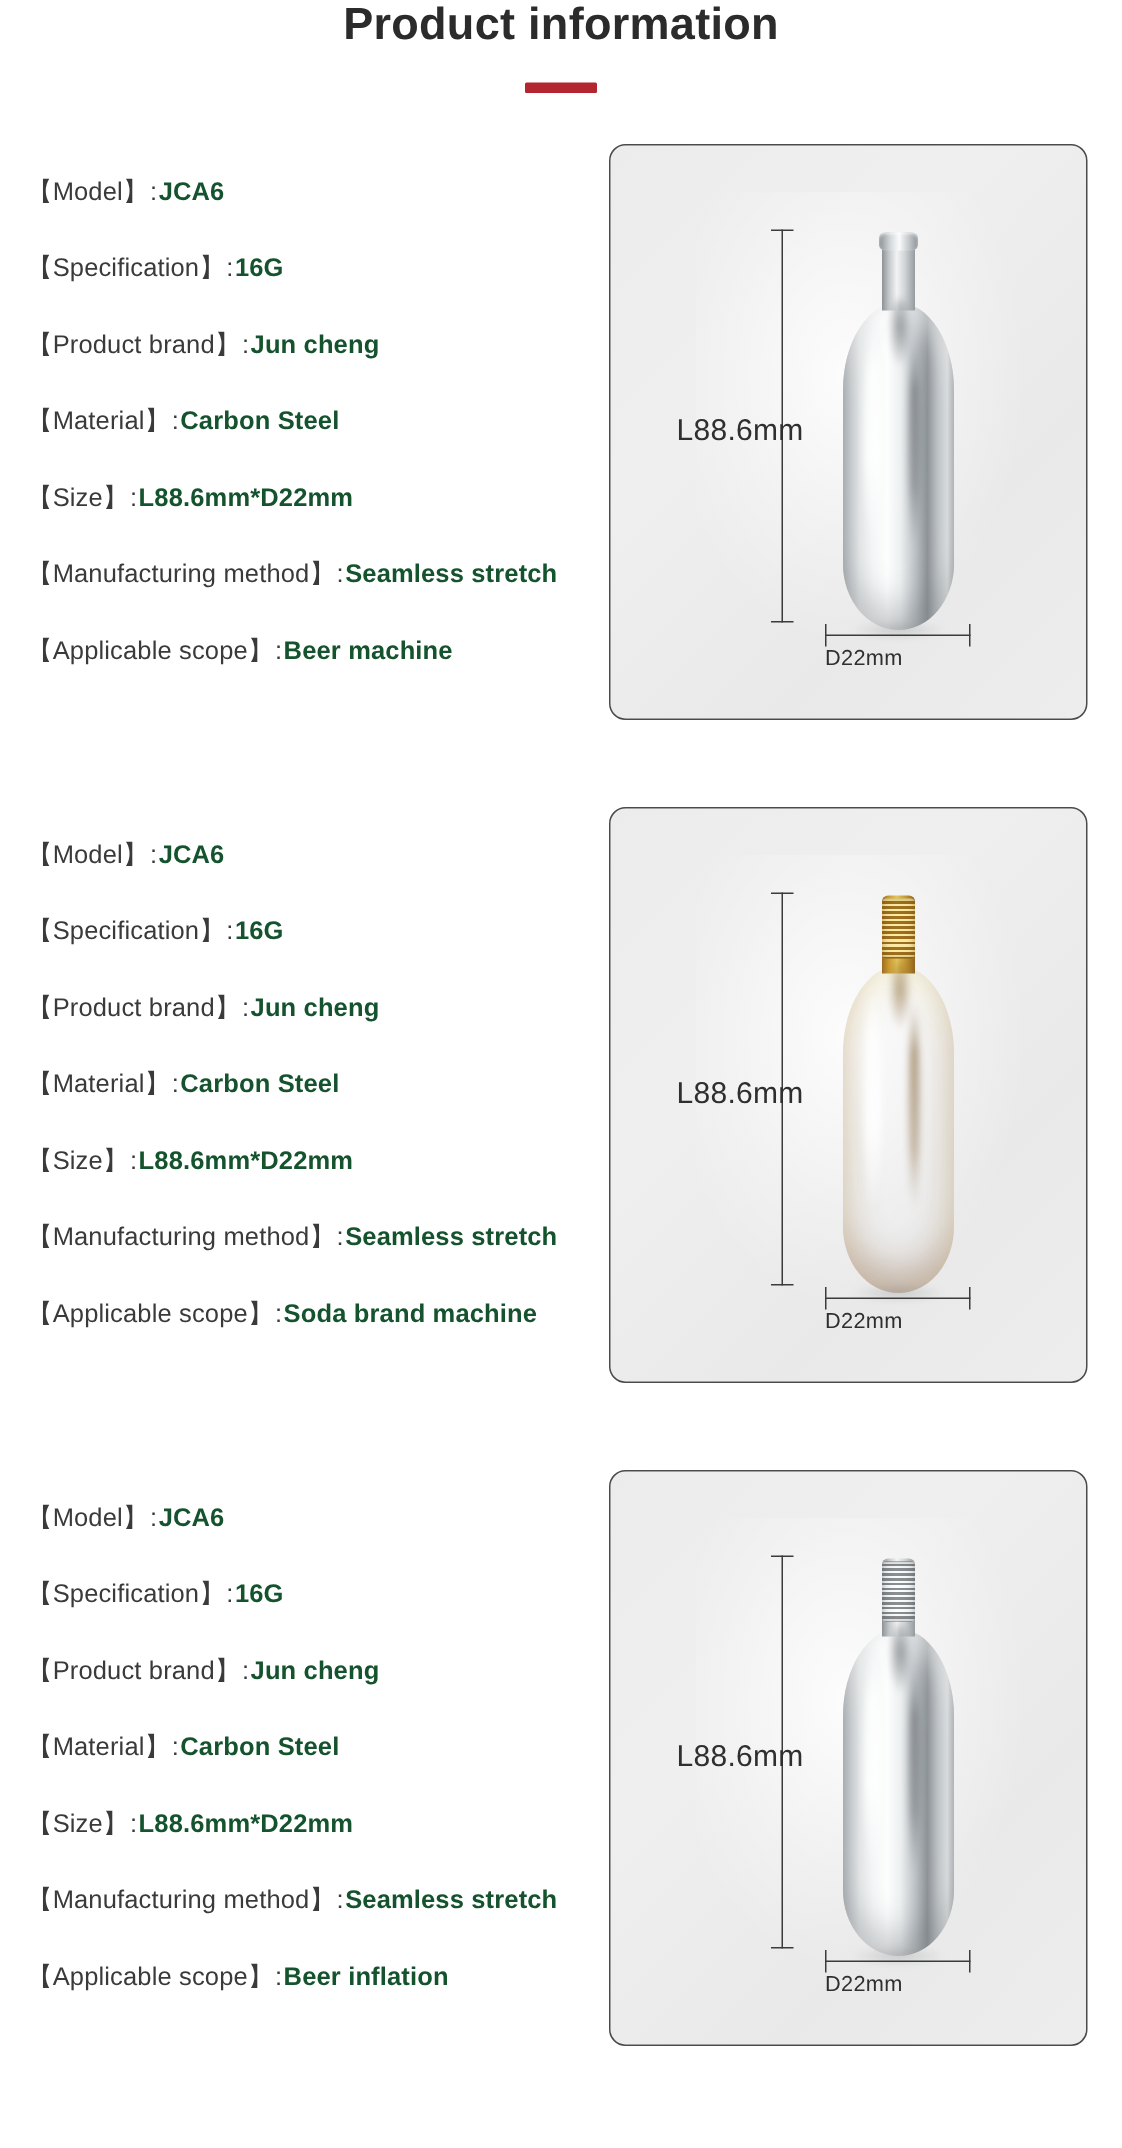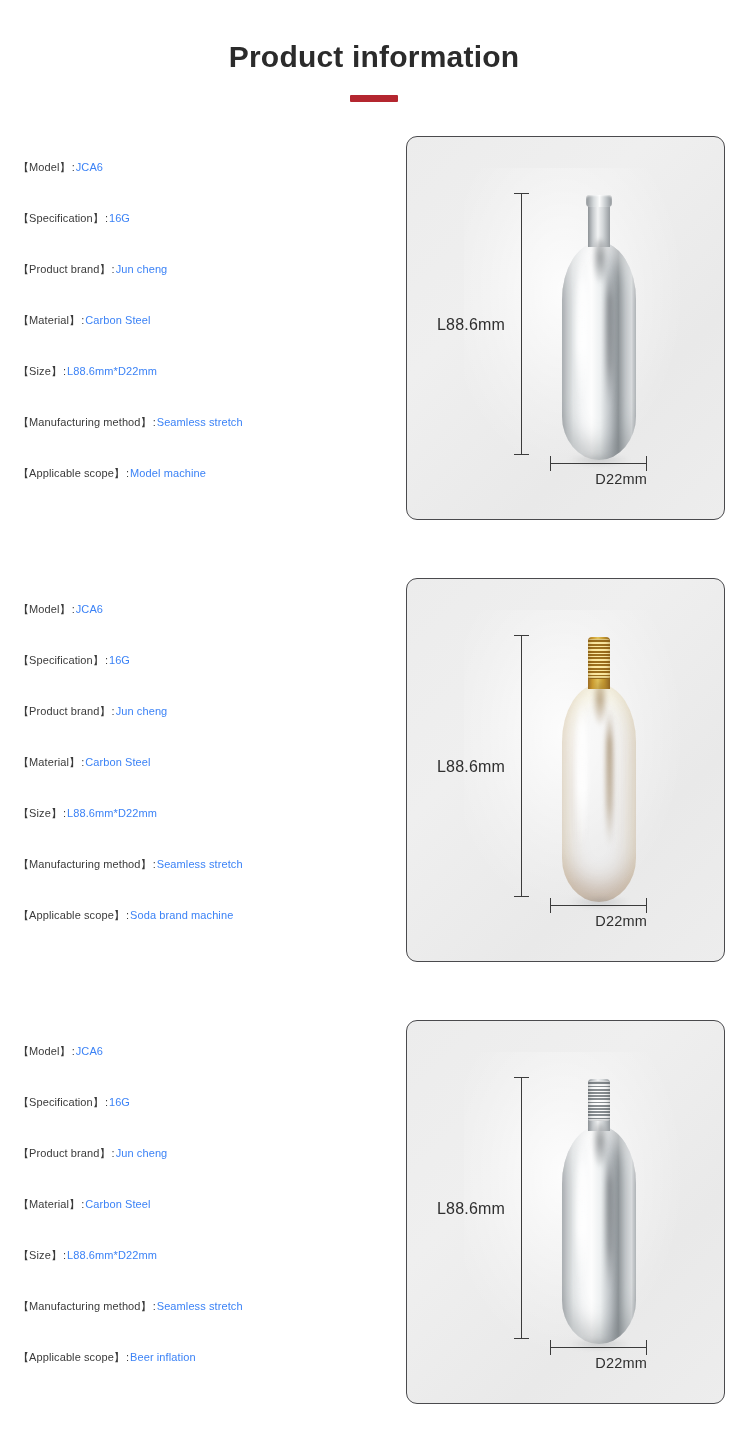--- a/index.html
+++ b/index.html
@@ -12,21 +12,20 @@
     width: 748px;
     height: 1432px;
     position: relative;
     font-family: "Liberation Sans", "DejaVu Sans", sans-serif;
     color: #231f20;
     overflow: hidden;
   }
 
   
   .page-header {
-    padding-top: 40px;
     text-align: center;
   }
   .page-title {
     font-size: 30px;
     font-weight: bold;
     letter-spacing: 0.2px;
     color: #2b2b2b;
     line-height: 1.1;
     margin: 0;
   }
@@ -50,40 +49,40 @@
   .product-section:last-child { margin-bottom: 0; }
 
   
   .spec-list {
     position: absolute;
     left: 18px;
     top: 0;
     width: 380px;
   }
   .spec-row {
-    font-size: 11px;
+    font-size: 17px;
     line-height: 1;
     margin-bottom: 0;
     height: 51px;
     display: flex;
     align-items: center;
     white-space: nowrap;
   }
   .spec-label {
     font-weight: normal;
     color: #3a3a3a;
     letter-spacing: 0.1px;
   }
   .spec-sep {
     color: #3a3a3a;
     padding: 0 1px;
   }
   .spec-value {
-    font-weight: normal;
-    color: #3b82f6;
+    font-weight: bold;
+    color: #14532d;
     letter-spacing: 0.1px;
     text-align: center;
   }
 
   
   .sec-1 .spec-list { top: 6px; }
   .sec-2 .spec-list { top: 6px; }
   .sec-3 .spec-list { top: 6px; }
 
   
@@ -132,23 +131,23 @@
     left: -7px;
     width: 15px;
     height: 1px;
     background: #3b3b3b;
   }
   .dim-vertical::before { top: 0; }
   .dim-vertical::after  { bottom: 0; }
 
   .dim-vertical-label {
     position: absolute;
-    left: 30px;
+    left: 44px;
     top: 179px;
-    font-size: 16px;
+    font-size: 20px;
     color: #2f2f2f;
     letter-spacing: 0.2px;
     white-space: nowrap;
   }
 
   .dim-horizontal {
     position: absolute;
     left: 143px;
     top: 326px;
     width: 97px;
@@ -165,21 +164,21 @@
     background: #3b3b3b;
   }
   .dim-horizontal::before { left: 0; }
   .dim-horizontal::after  { right: 0; }
 
   .dim-horizontal-label {
     position: absolute;
     left: 143px;
     top: 334px;
     width: 97px;
-    text-align: right;
+    text-align: left;
     font-size: 14.5px;
     color: #2f2f2f;
     letter-spacing: 0.2px;
     white-space: nowrap;
   }
 
   
   .cartridge {
     position: absolute;
     left: 155px;
@@ -344,21 +343,21 @@
           <span class="spec-value">L88.6mm*D22mm</span>
       </div>
       <div class="spec-row">
         <span class="spec-label">【Manufacturing method】</span>
           <span class="spec-sep">:</span>
           <span class="spec-value">Seamless stretch</span>
       </div>
       <div class="spec-row">
         <span class="spec-label">【Applicable scope】</span>
           <span class="spec-sep">:</span>
-          <span class="spec-value">Model machine</span>
+          <span class="spec-value">Beer machine</span>
       </div>
     </div>
 
     <div class="image-card">
       <div class="card-inner">
         <div class="dim-vertical"></div>
         <div class="dim-vertical-label">L88.6mm</div>
 
         <div class="cartridge finish-silver">
           <div class="cart-body"></div>

